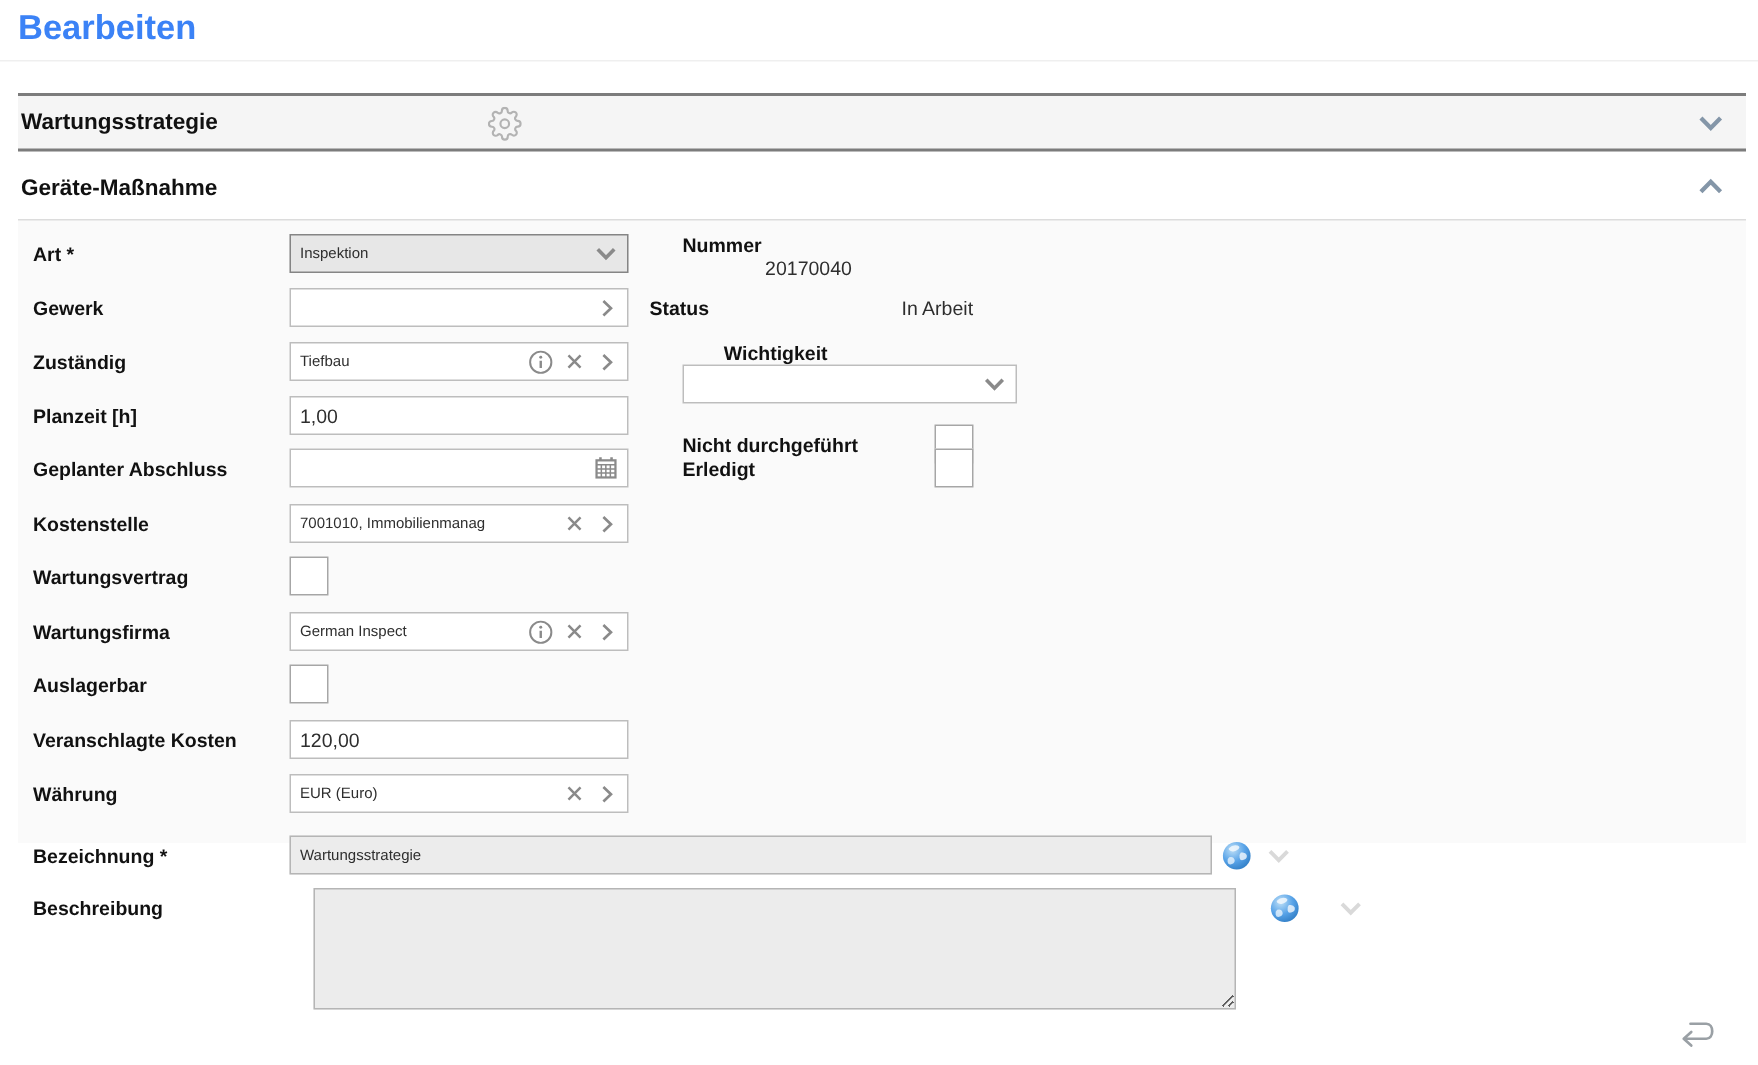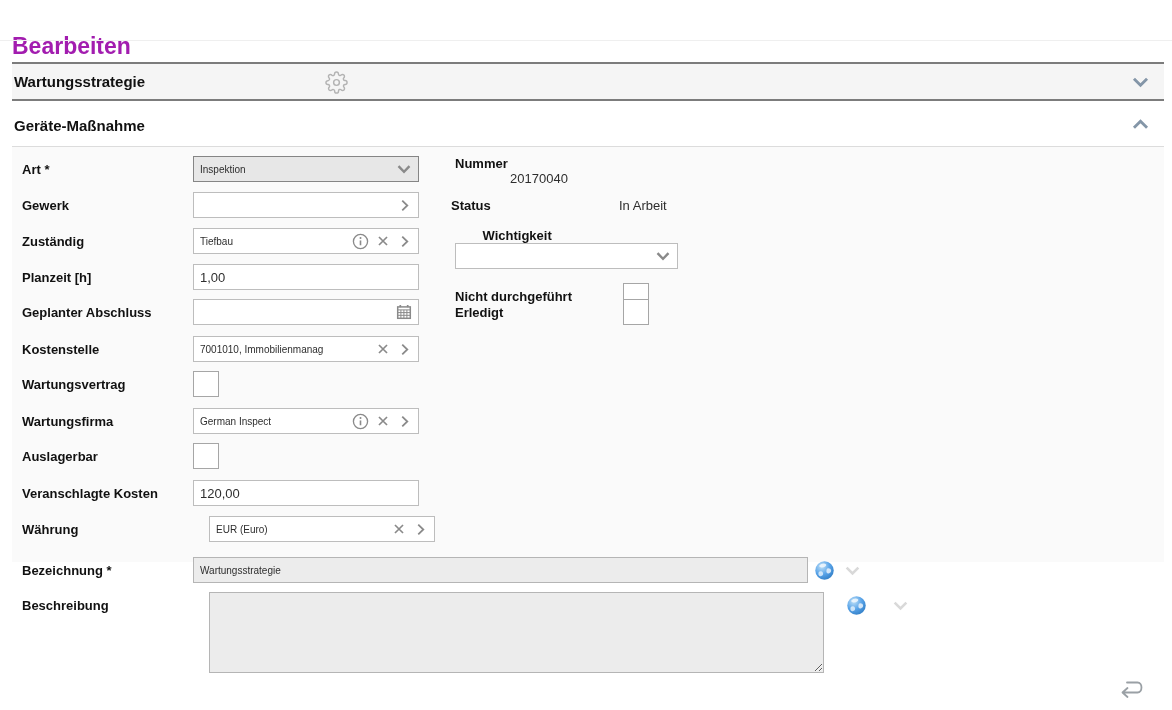--- a/index.html
+++ b/index.html
@@ -1,18 +1,18 @@
 <!DOCTYPE html>
 <html><head>
 <meta charset="utf-8">
 <style>
   html,body{margin:0;padding:0;background:#fff;font-family:"Liberation Sans",sans-serif;}
   .app{position:relative;width:1172px;height:710px;background:#fff;overflow:hidden;}
 
-  .page-title{position:absolute;left:12px;top:5px;font-size:23px;font-weight:bold;color:#a21caf;margin-top:28px;}
+  .page-title{position:absolute;left:12px;top:5px;font-size:23px;font-weight:bold;color:#3b82f6;}
   .title-sep{position:absolute;left:0;top:40px;width:1172px;height:1px;background:#efefef;}
 
   .sec-bar{position:absolute;left:12px;top:62px;width:1152px;height:39px;box-sizing:border-box;
            background:#f5f5f5;border-top:2px solid #7c7c7c;border-bottom:2px solid #7c7c7c;
            display:flex;align-items:center;cursor:pointer;}
   .sec-title{font-size:15px;font-weight:bold;color:#111;margin-left:2px;}
   .gear{position:absolute;left:313px;top:7px;width:23px;height:23px;color:#b3b3b3;}
   .sec-chev{position:absolute;right:14px;top:50%;transform:translateY(-50%);width:19px;height:19px;color:#8496a8;}
 
   .sec2-hdr{position:absolute;left:12px;top:104px;width:1152px;height:42px;display:flex;align-items:center;cursor:pointer;}
@@ -236,21 +236,21 @@
     <div class="row" style="left:10px;top:296px;">
       <span class="lbl lw">Auslagerbar</span>
       <div class="checkbox"></div>
     </div>
 
     <div class="row" style="left:10px;top:333px;">
       <span class="lbl lw">Veranschlagte Kosten</span>
       <input class="input w-std" value="120,00" style="">
     </div>
 
-    <div class="row" style="left:10px;top:369px;gap:16px;">
+    <div class="row" style="left:10px;top:369px;">
       <span class="lbl lw">Währung</span>
       <div class="field w-std">
         <span class="txt">EUR (Euro)</span>
         <span class="fi">
             <svg width="14" height="14">
               <use href="#i-x"></use>
             </svg>
           </span>
         <span class="fi">
             <svg width="15" height="15">
@@ -290,21 +290,21 @@
             <use href="#i-chev-down"></use>
           </svg>
         </span>
     </div>
 
     <div class="row" style="left:443px;top:9px;flex-direction:column;">
       <span class="lbl rw">Nummer</span>
       <span class="val">20170040</span>
     </div>
 
-    <div class="row" style="left:439px;top:45px;justify-content:center;">
+    <div class="row" style="left:421px;top:45px;justify-content:center;">
       <span class="lbl rw">Status</span>
       <span class="val">In Arbeit</span>
     </div>
 
     <div class="row" style="left:443px;top:81px;flex-direction:column;">
       <span class="lbl rw">Wichtigkeit</span>
       <div class="field select-white w-r">
         <span class="txt"></span>
         <span class="fi">
             <svg width="16" height="16">

